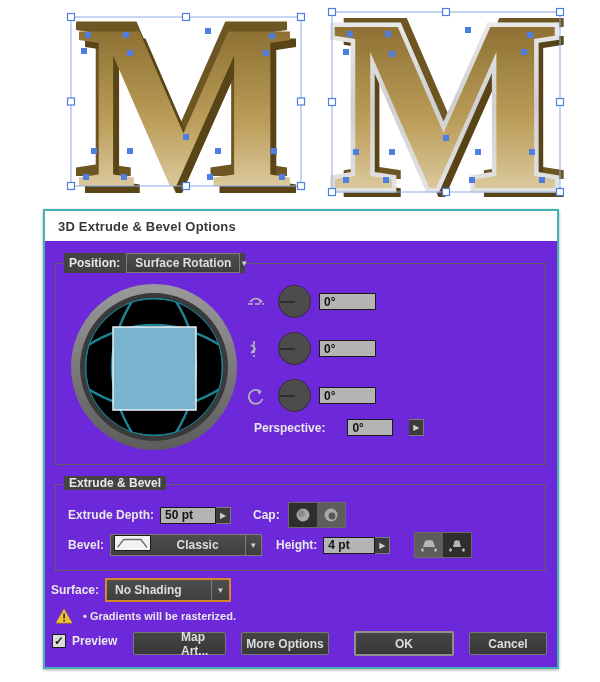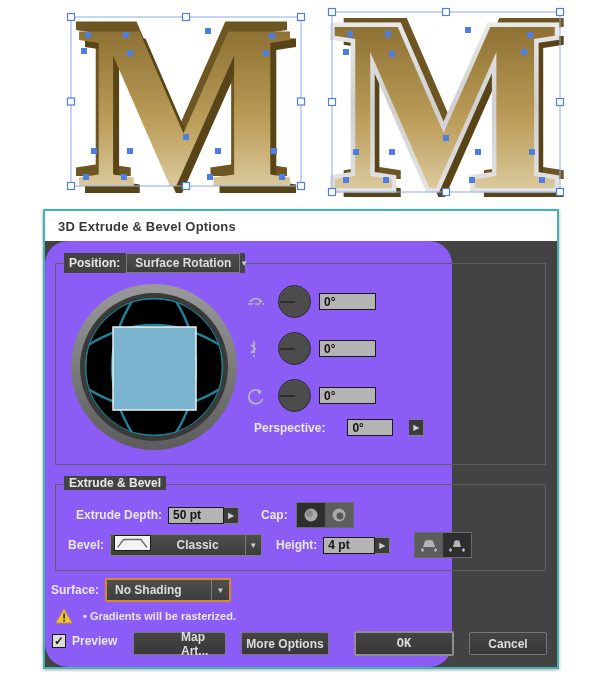--- a/index.html
+++ b/index.html
@@ -9,21 +9,21 @@
 
   
   .artboard { position:absolute; left:0; top:0; width:600px; height:210px; background:#fff; }
   .art-obj { position:absolute; }
 
   
   .dialog { position:absolute; left:43px; top:209px; width:516px; height:460px;
             border:2px solid #44b2b4; background:#434343; box-shadow:0 1px 3px rgba(0,0,0,.35); }
   .dlg-title { height:30px; background:#ffffff; color:#383838; font-size:13px; font-weight:bold;
                display:flex; align-items:center; padding-left:13px; letter-spacing:.2px; }
-  .dlg-body { position:relative; width:407px; height:426px; background:#8b5cf6; color:#e2e2e2;border-radius:23px; }
+  .dlg-body { position:relative; width:512px; height:426px; background:#6d28d9; color:#e2e2e2; }
 
   .group { position:absolute; border:1px solid #5e5e5e; }
   .legend { position:absolute; background:#434343; padding:0 5px; font-size:12px; font-weight:bold;
             color:#e8e8e8; white-space:nowrap; display:flex; align-items:center; gap:6px; }
 
   .lbl { font-size:12px; font-weight:bold; color:#e8e8e8; white-space:nowrap; }
 
   .dd { display:inline-flex; align-items:stretch; height:20px; background:linear-gradient(#4e4e4e,#3e3e3e);
         border:1px solid #7c7c7c; cursor:pointer; }
   .dd-text { display:flex; align-items:center; padding:0 8px; font-size:12px; font-weight:bold; color:#dedede; flex:1; }
@@ -51,21 +51,21 @@
   .bevel-ico { width:40px; height:16px; background:#f3f3f3; border:1px solid #1a1a1a; margin:0 6px 0 3px; }
 
   .surface-dd { border:2px solid #d6862c; }
 
   .warn-tri { width:18px; height:16px; }
   .warn-text { font-size:11px; font-weight:bold; color:#e8e8e8; }
 
   .btn { position:absolute; height:23px; background:linear-gradient(#454545,#383838); border:1px solid #787878;
          color:#dedede; font-size:12px; font-weight:bold; display:flex; align-items:center; justify-content:center;
          border-radius:2px; cursor:pointer; }
-  .btn-ok { border:2px solid #8f8f8f;font-family:Liberation Mono, monospace; }
+  .btn-ok { border:2px solid #8f8f8f; }
 
   .chk { width:14px; height:14px; background:#dcdcdc; border:1px solid #1a1a1a; display:flex; align-items:center;
          justify-content:center; font-size:12px; color:#1c1c1c; font-weight:bold; line-height:1; cursor:pointer; }
 
   svg text { font-family:"Liberation Serif", serif; font-weight:bold; }
 </style>
 </head>
 <body>
 
 <div class="stage">
@@ -245,21 +245,21 @@
           <div class="spin">▶</div>
         </div>
       </div>
 
       <div class="group" style="left:10px; top:243px; width:491px; height:87px;">
         <div class="legend" style="top:-9px; left:8px;">
           <span class="lbl">Extrude &amp; Bevel</span>
         </div>
 
         <div style="position:absolute; left:12px; top:17px; display:flex; align-items:center;">
-          <span class="lbl" style="margin-right:6px;margin-left:8px;">Extrude Depth:</span>
+          <span class="lbl" style="margin-right:6px;">Extrude Depth:</span>
           <div class="field" style="width:56px;">50 pt</div>
           <div class="spin">▶</div>
           <span class="lbl" style="margin:0 8px 0 22px;">Cap:</span>
           <span class="cap-grp">
             <span class="tool-btn on-dark">
               <svg width="16" height="16" viewBox="0 0 16 16">
                 <circle cx="8" cy="8" r="6.5" fill="#a9a9a9"></circle>
                 <circle cx="6.3" cy="6.3" r="3.6" fill="#8b8b8b"></circle>
               </svg>
             </span>

